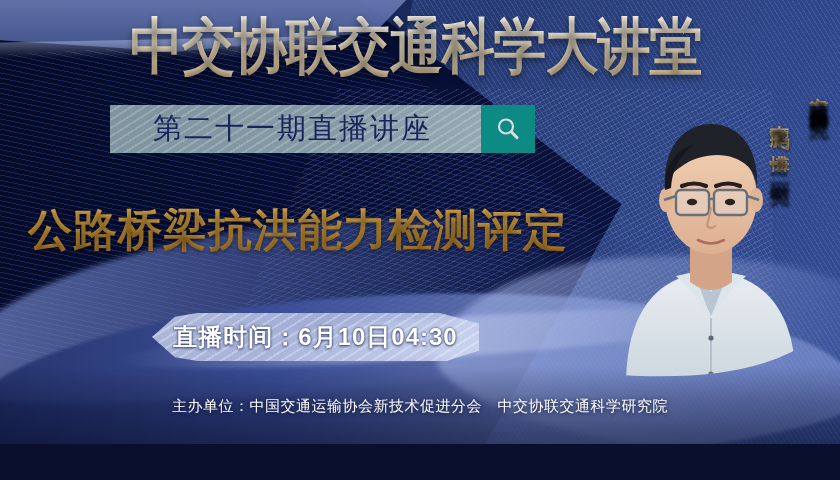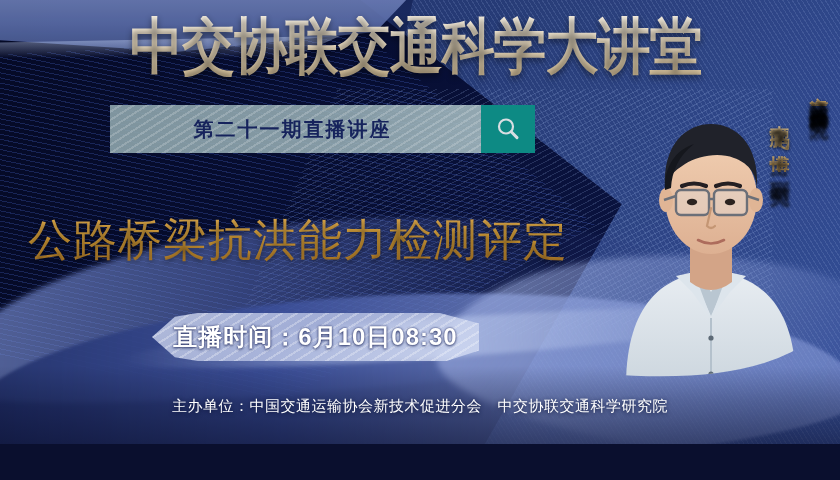--- a/index.html
+++ b/index.html
@@ -141,36 +141,36 @@
   .sub-bar::after{
     content:""; position:absolute; inset:0;
     background:repeating-linear-gradient(-32deg,
       rgba(255,255,255,.18) 0px, rgba(255,255,255,.18) 2px,
       rgba(255,255,255,0) 2px, rgba(255,255,255,0) 7px);
     pointer-events:none;
   }
   .sub-bar-text{
     position:relative; z-index:2;
     flex:1; text-align:center;
-    font-size:20px; font-weight:700;
+    font-size:29px; font-weight:400;
     color:#16235c; letter-spacing:2px;
     padding-right:6px;
   }
   .search-box{
     position:relative; z-index:2;
     width:54px; height:48px;
     background:#0d8a84;
     display:flex; align-items:center; justify-content:center;
     flex-shrink:0;
   }
 
   .headline{
-    position:absolute; top:218px; left:28px;
+    position:absolute; top:208px; left:28px;
     font-size:44px; line-height:1;
-    font-weight:normal;
+    font-weight:bold;
     letter-spacing:1px;
     background:linear-gradient(180deg,#e0ab4c 0%,#d09a36 45%,#b8802a 100%);
     -webkit-background-clip:text; background-clip:text;
     -webkit-text-fill-color:transparent;
     text-shadow:0 2px 5px rgba(0,0,0,.4);
     white-space:nowrap;
   }
 
   .time-pill{
     position:absolute; top:313px; left:152px;
@@ -306,21 +306,21 @@
       <svg width="26" height="26" viewBox="0 0 26 26">
         <circle cx="11" cy="10.5" r="7" fill="none" stroke="#d8dee2" stroke-width="2.2"></circle>
         <line x1="16.2" y1="15.8" x2="22" y2="21.6" stroke="#d8dee2" stroke-width="3" stroke-linecap="round"></line>
       </svg>
     </div>
   </div>
 
   <div class="headline">公路桥梁抗洪能力检测评定</div>
 
   <div class="time-pill">
-    <span class="time-pill-text">直播时间：6月10日08:30</span>
+    <span class="time-pill-text">直播时间：6月10日04:30</span>
   </div>
 
   <div class="vtext vtext-org">交通运输部公路科学研究院</div>
   <div class="vtext vtext-name">李鹏飞　博士　副研究员</div>
 
   <div class="footer">主办单位：中国交通运输协会新技术促进分会　中交协联交通科学研究院</div>
 
 </div>
 
 </body></html>

